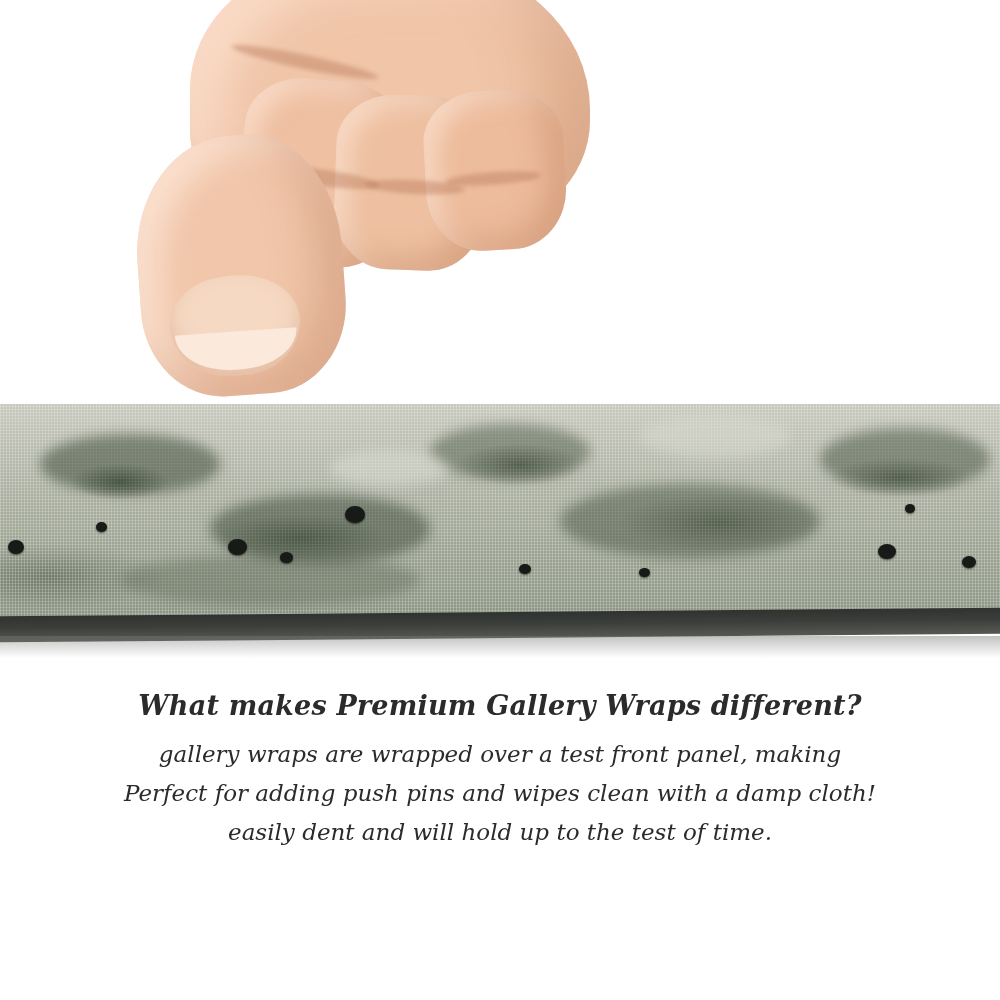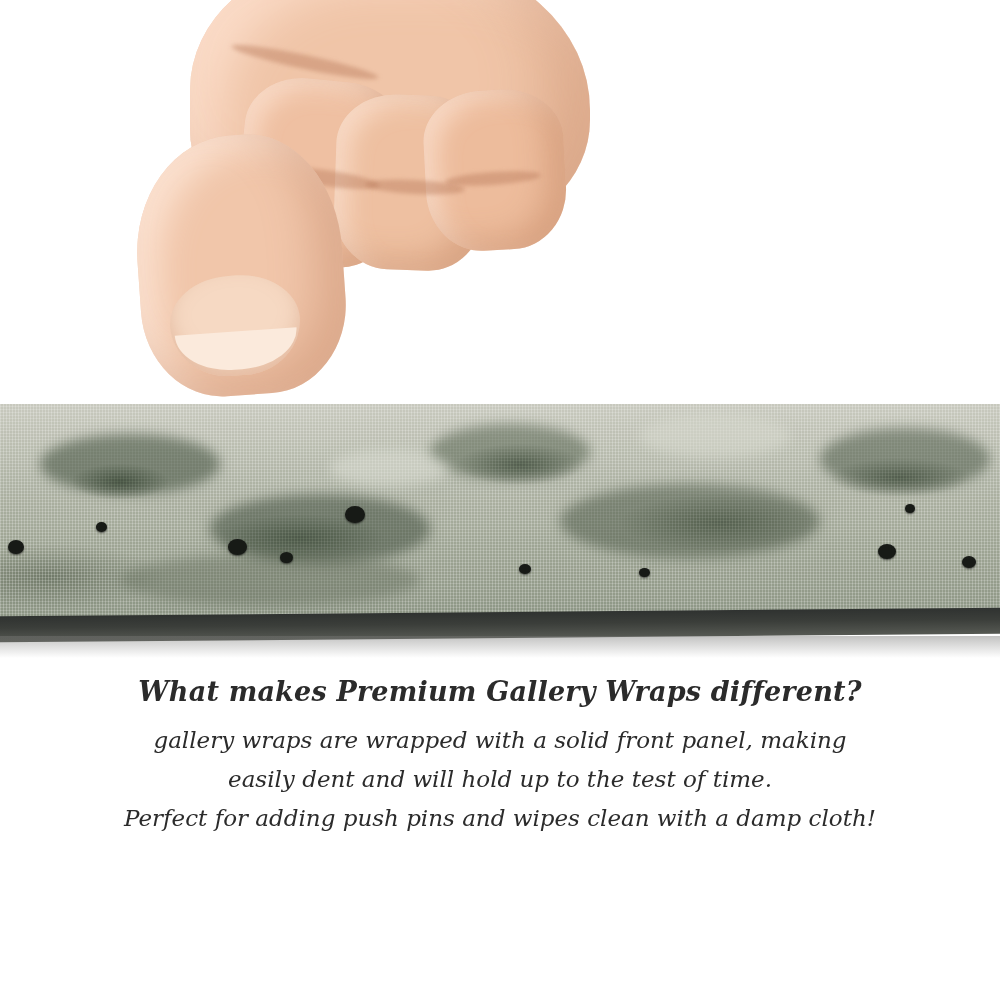--- a/index.html
+++ b/index.html
@@ -152,21 +152,21 @@
     top: 636px;
     width: 1000px;
     height: 22px;
     background: linear-gradient(180deg, rgba(120,120,118,0.45), rgba(255,255,255,0));
   }
 
   
   .caption {
     position: absolute;
     left: 0;
-    top: 676px;
+    top: 690px;
     width: 1000px;
     text-align: center;
     color: #2b2b2b;
     font-family: "DejaVu Serif", serif;
     font-style: italic;
   }
   .caption-title {
     font-size: 27px;
     font-weight: 700;
     letter-spacing: 0.2px;
@@ -222,18 +222,18 @@
       <div class="hole" style="left:962px; top:152px; width:14px; height:12px;"></div>
       <div class="hole" style="left:905px; top:100px; width:10px; height:9px;"></div>
     </div>
 
     <div class="strip-bottom-edge"></div>
     <div class="strip-shadow"></div>
   </div>
 
   <div class="caption">
     <div class="caption-title">What makes Premium Gallery Wraps different?</div>
-    <div class="caption-line">gallery wraps are wrapped with a solid front panel, making</div>
+    <div class="caption-line">gallery wraps are wrapped over a test front panel, making</div>
+    <div class="caption-line">Perfect for adding push pins and wipes clean with a damp cloth!</div>
     <div class="caption-line">easily dent and will hold up to the test of time.</div>
-    <div class="caption-line">Perfect for adding push pins and wipes clean with a damp cloth!</div>
   </div>
 
 </div>
 
 </body></html>

